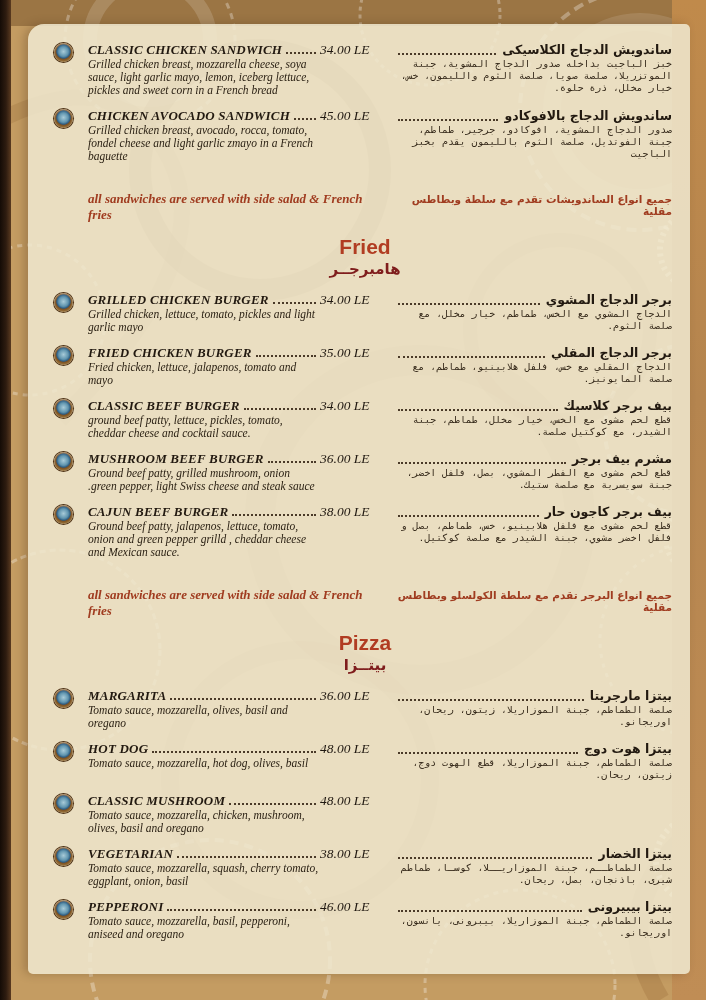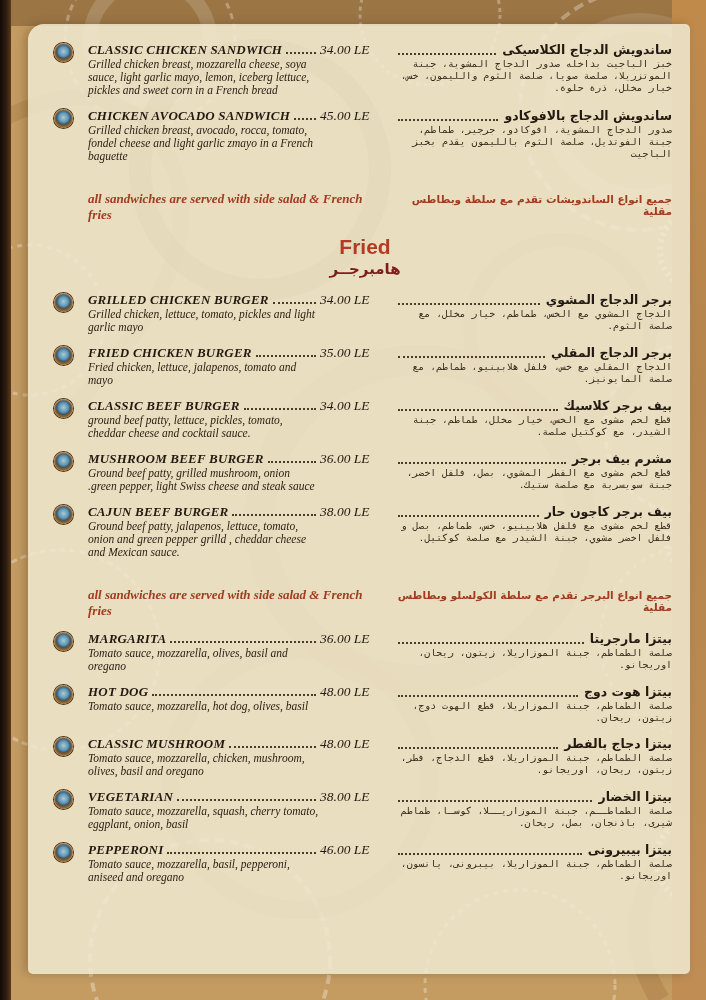--- a/index.html
+++ b/index.html
@@ -265,20 +265,24 @@
           </div>
         </div>
       </div>
     <div class="note-row">
       <span class="note-en">all sandwiches are served with side salad &amp; French fries</span>
       <span class="note-ar">جميع انواع البرجر تقدم مع سلطة الكولسلو وبطاطس مقلية</span>
     </div>
   </section>
 
   <section>
+    <div class="section-header">
+      <div class="header-en">Pizza</div>
+      <div class="header-ar">بيتــزا</div>
+    </div>
     <div>
 
         <div class="item">
           <div class="icon-col">
             <span class="medallion"></span>
           </div>
           <div class="en-col">
             <div class="en-title">
               <span>MARGARITA</span>
               <span class="leader"></span>
@@ -321,27 +325,20 @@
             <span class="medallion"></span>
           </div>
           <div class="en-col">
             <div class="en-title">
               <span>CLASSIC MUSHROOM</span>
               <span class="leader"></span>
             </div>
             <div class="en-desc">Tomato sauce, mozzarella, chicken, mushroom, olives, basil and oregano</div>
           </div>
           <div class="price-col"><span>48.00</span> <span>LE</span></div>
-          <div class="ar-col">
-            <div class="ar-title">
-              <span>بيتزا دجاج بالفطر</span>
-              <span class="leader"></span>
-            </div>
-            <div class="ar-desc">صلصة الطماطم، جبنة الموزاريلا، قطع الدجاج، فطر، زيتون، ريحان، اوريجانو.</div>
-          </div>
         </div>
 
         <div class="item">
           <div class="icon-col">
             <span class="medallion"></span>
           </div>
           <div class="en-col">
             <div class="en-title">
               <span>VEGETARIAN</span>
               <span class="leader"></span>

